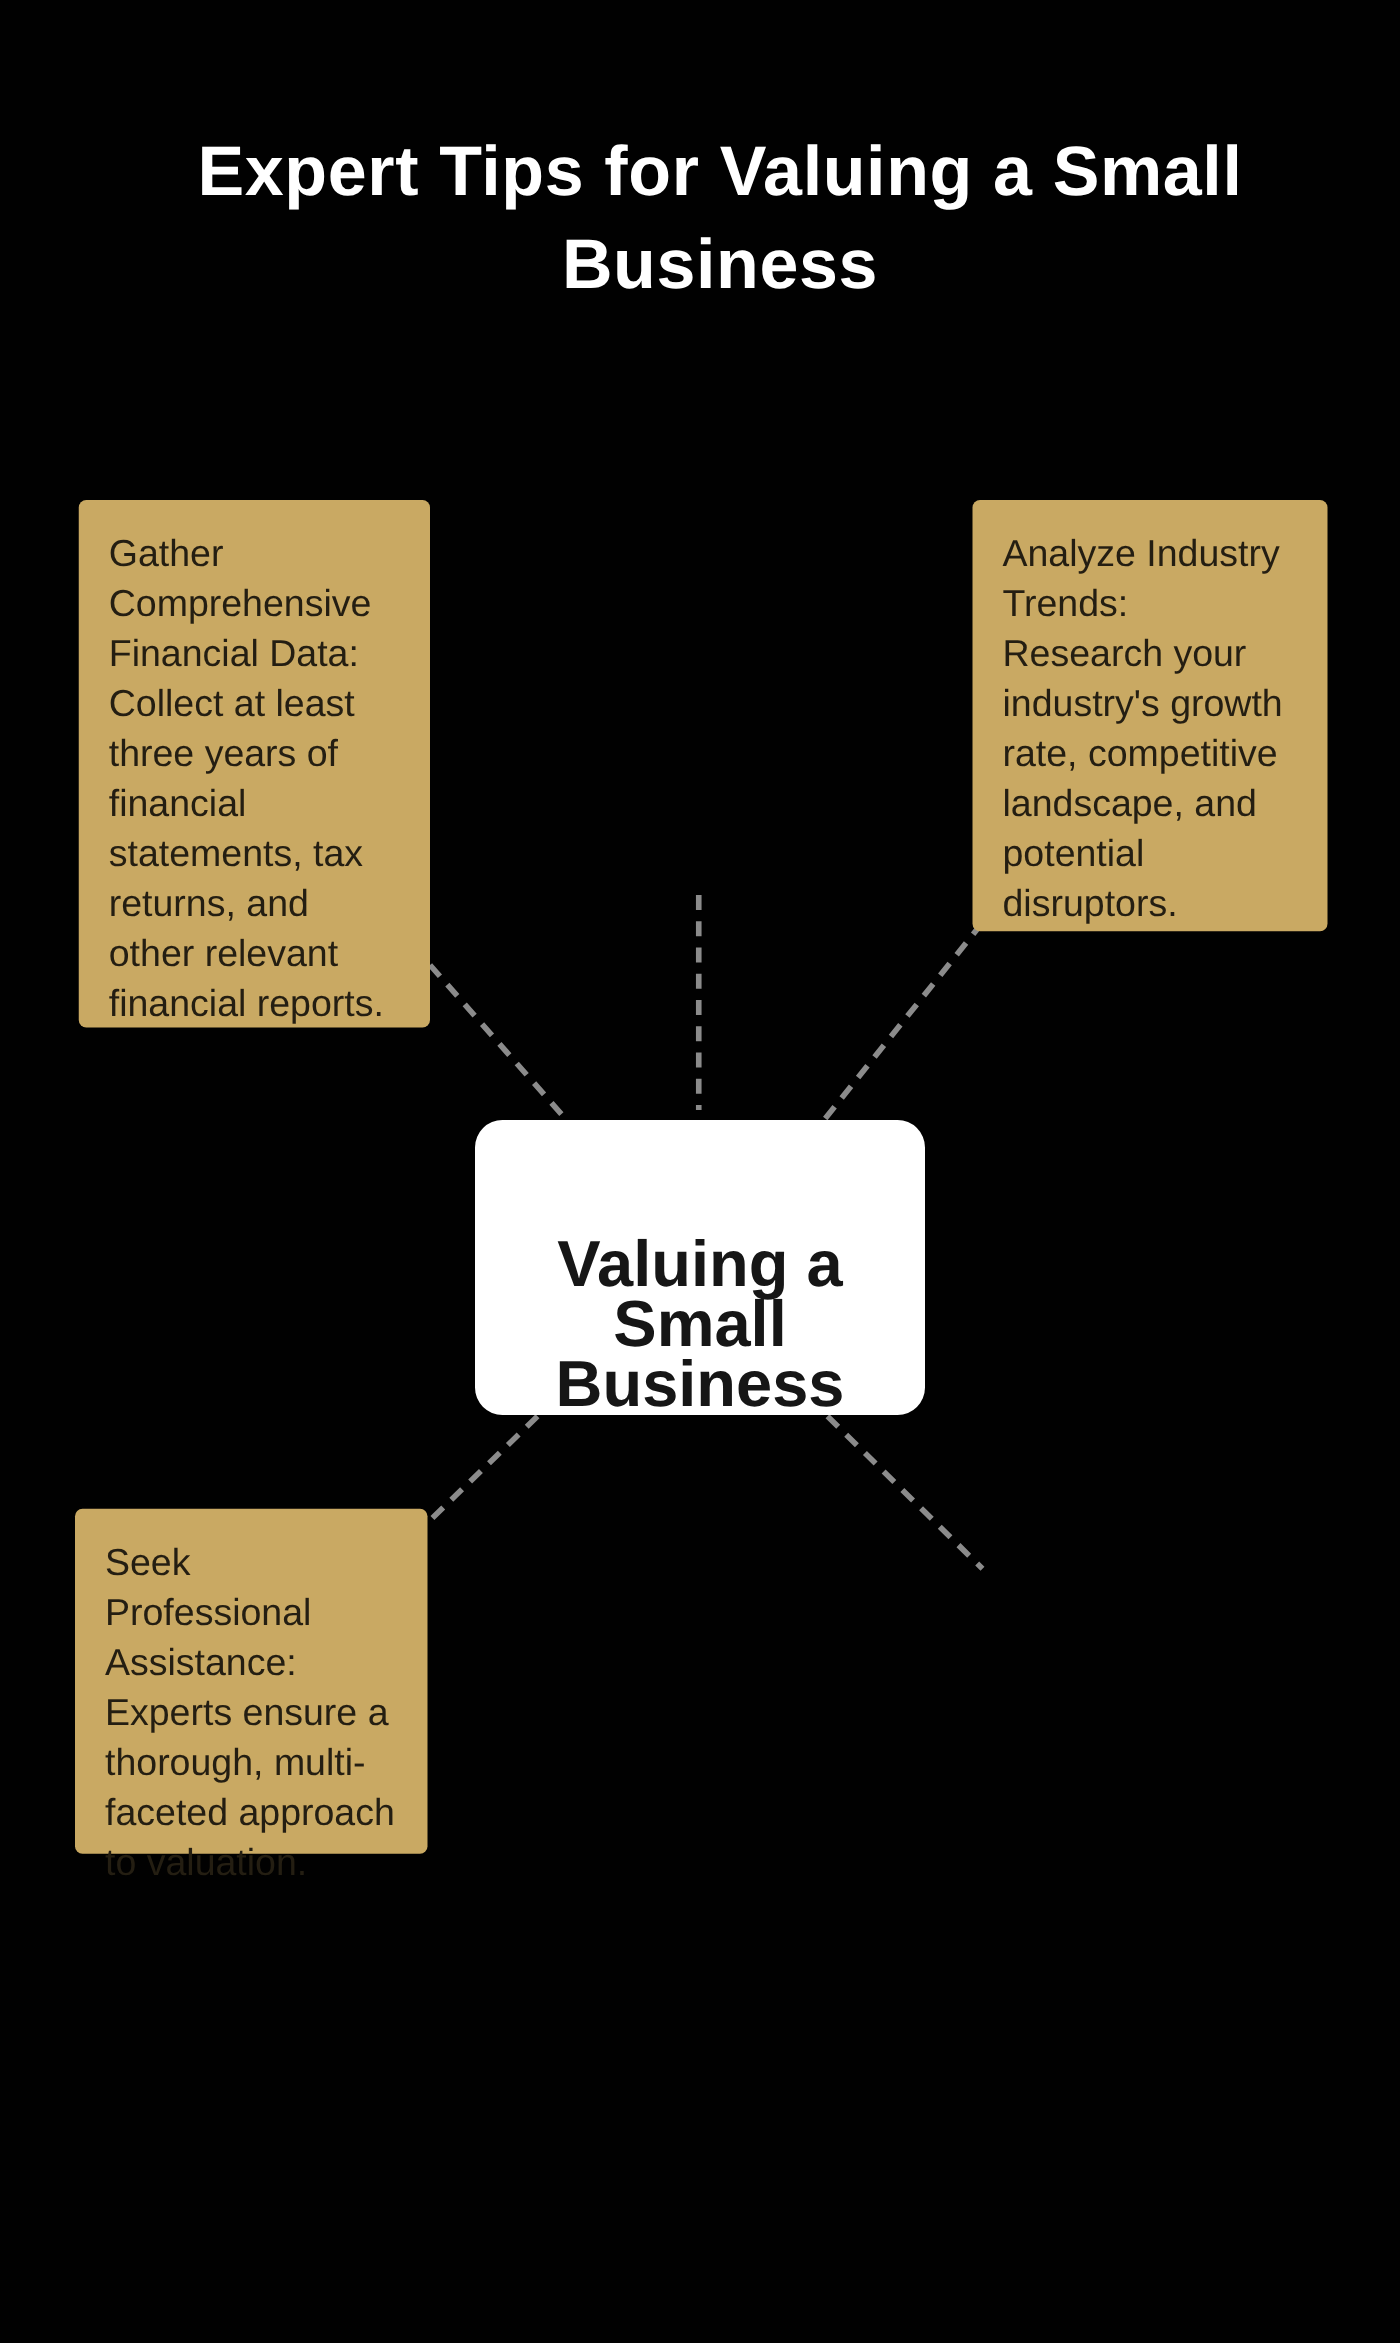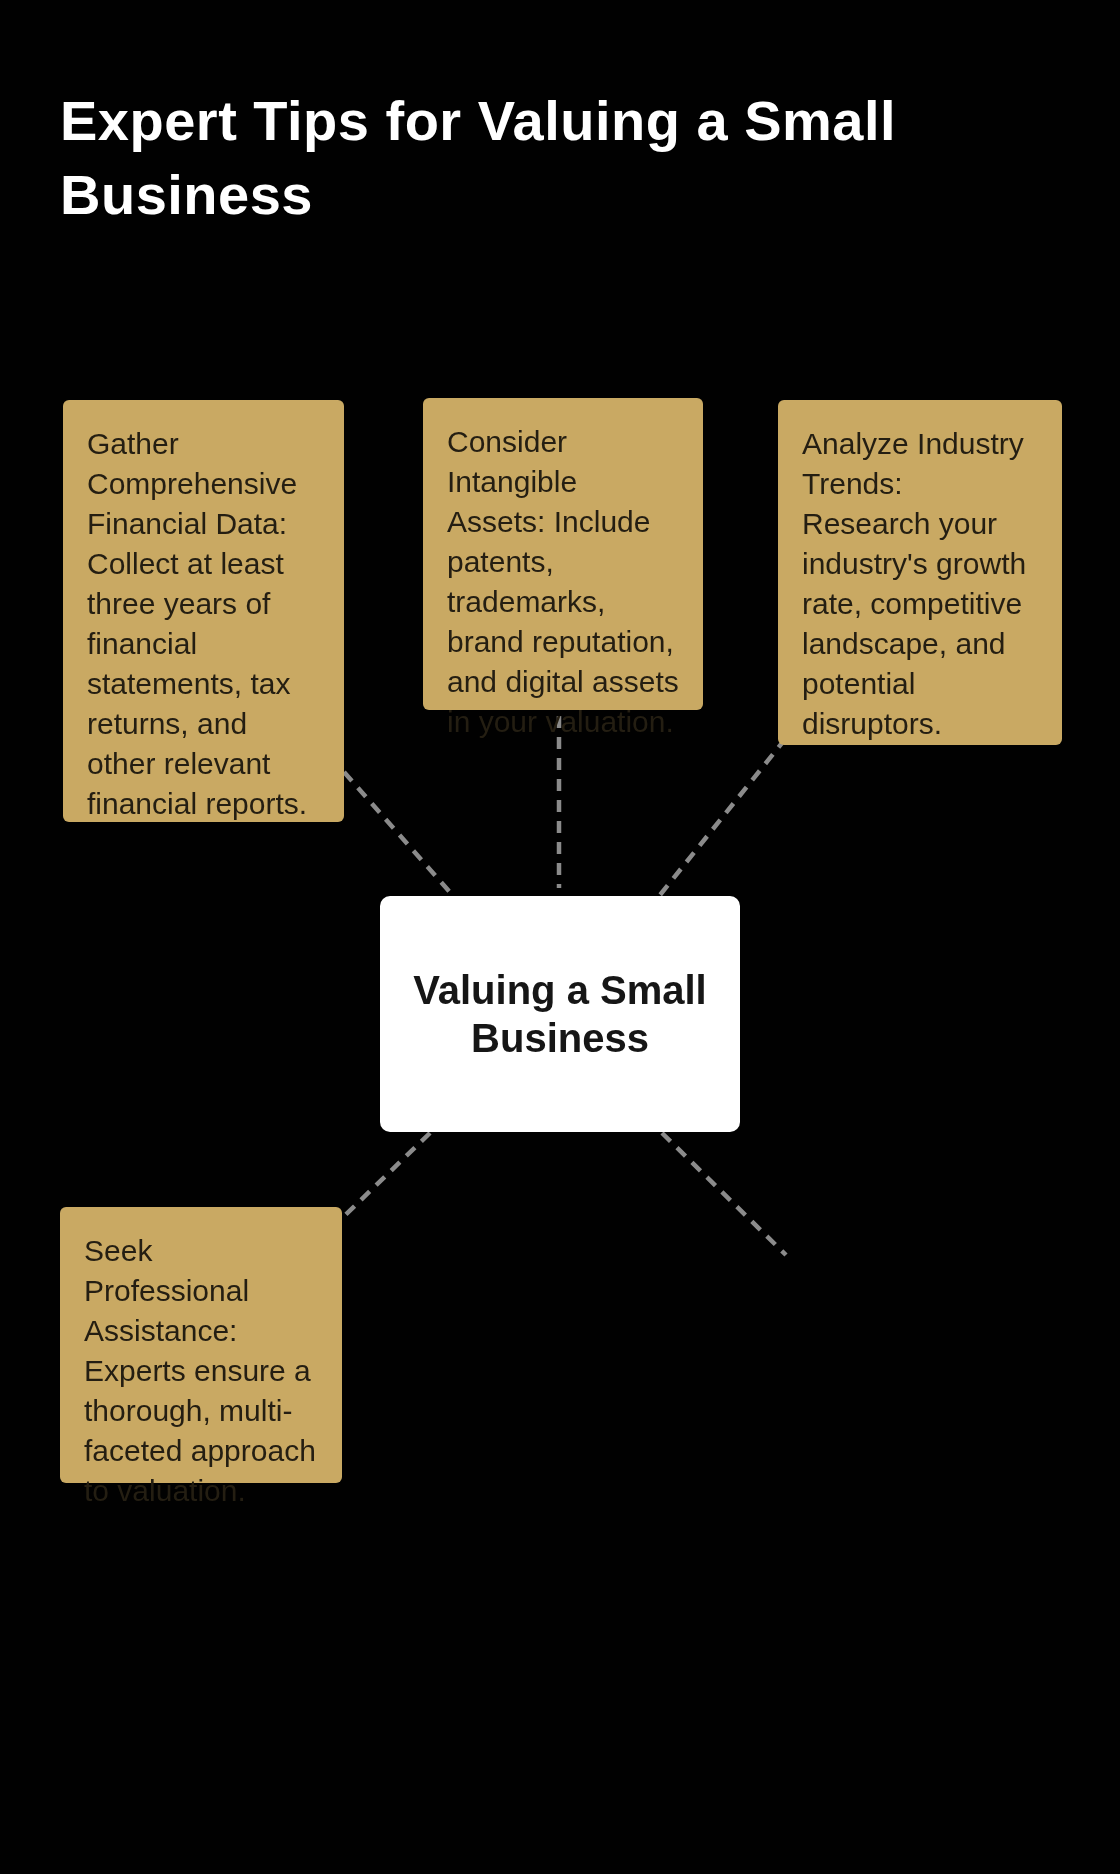--- a/index.html
+++ b/index.html
@@ -13,22 +13,22 @@
     height: 1874px;
     background: var(--background, #010101);
     font-family: "Liberation Sans", "DejaVu Sans", sans-serif;
     overflow: hidden;
   }
   .title {
     position: absolute;
     top: 84px;
     left: 60px;
     width: 1000px;
-    margin: 0;
-    text-align: left;
+    margin: 16px;
+    text-align: center;
     color: var(--title-text, #ffffff);
     font-size: 56px;
     line-height: 74px;
     font-weight: 700;
     letter-spacing: 0.5px;
   }
   .connectors {
     position: absolute;
     left: 0;
     top: 0;
@@ -57,26 +57,26 @@
   #tip-4 { left: 780px; top: 1208px; width: 283px; height: 422px; }
   .center-node {
     position: absolute;
     left: 380px;
     top: 896px;
     width: 360px;
     height: 236px;
     box-sizing: border-box;
     background: var(--center-fill, #ffffff);
     color: var(--center-text, #161616);
-    border-radius: 10px;
+    border-radius: 22px;
     display: flex;
-    align-items: center;
+    align-items: flex-end;
     justify-content: center;
     text-align: center;
-    font-size: 40px;
+    font-size: 52px;
     line-height: 48px;
     font-weight: 700;
     padding: 0 26px;
   }
 </style>
 </head>
 <body>
 
 <div class="canvas">
 
@@ -87,23 +87,20 @@
     <line x1="559" y1="716" x2="559" y2="888"></line>
     <line x1="786" y1="738" x2="660" y2="895"></line>
     <line x1="430" y1="1133" x2="335" y2="1225"></line>
     <line x1="662" y1="1133" x2="786" y2="1255"></line>
   </svg>
 
   <div class="tip" id="tip-0">
     <span>Gather Comprehensive Financial Data: Collect at least three years of financial statements, tax returns, and other relevant financial reports.</span>
   </div>
 
-  <div class="tip" id="tip-1">
-    <span>Consider Intangible Assets: Include patents, trademarks, brand reputation, and digital assets in your valuation.</span>
-  </div>
 
   <div class="tip" id="tip-2">
     <span>Analyze Industry Trends: Research your industry's growth rate, competitive landscape, and potential disruptors.</span>
   </div>
 
   <div class="tip" id="tip-3">
     <span>Seek Professional Assistance: Experts ensure a thorough, multi-faceted approach to valuation.</span>
   </div>
 
 

